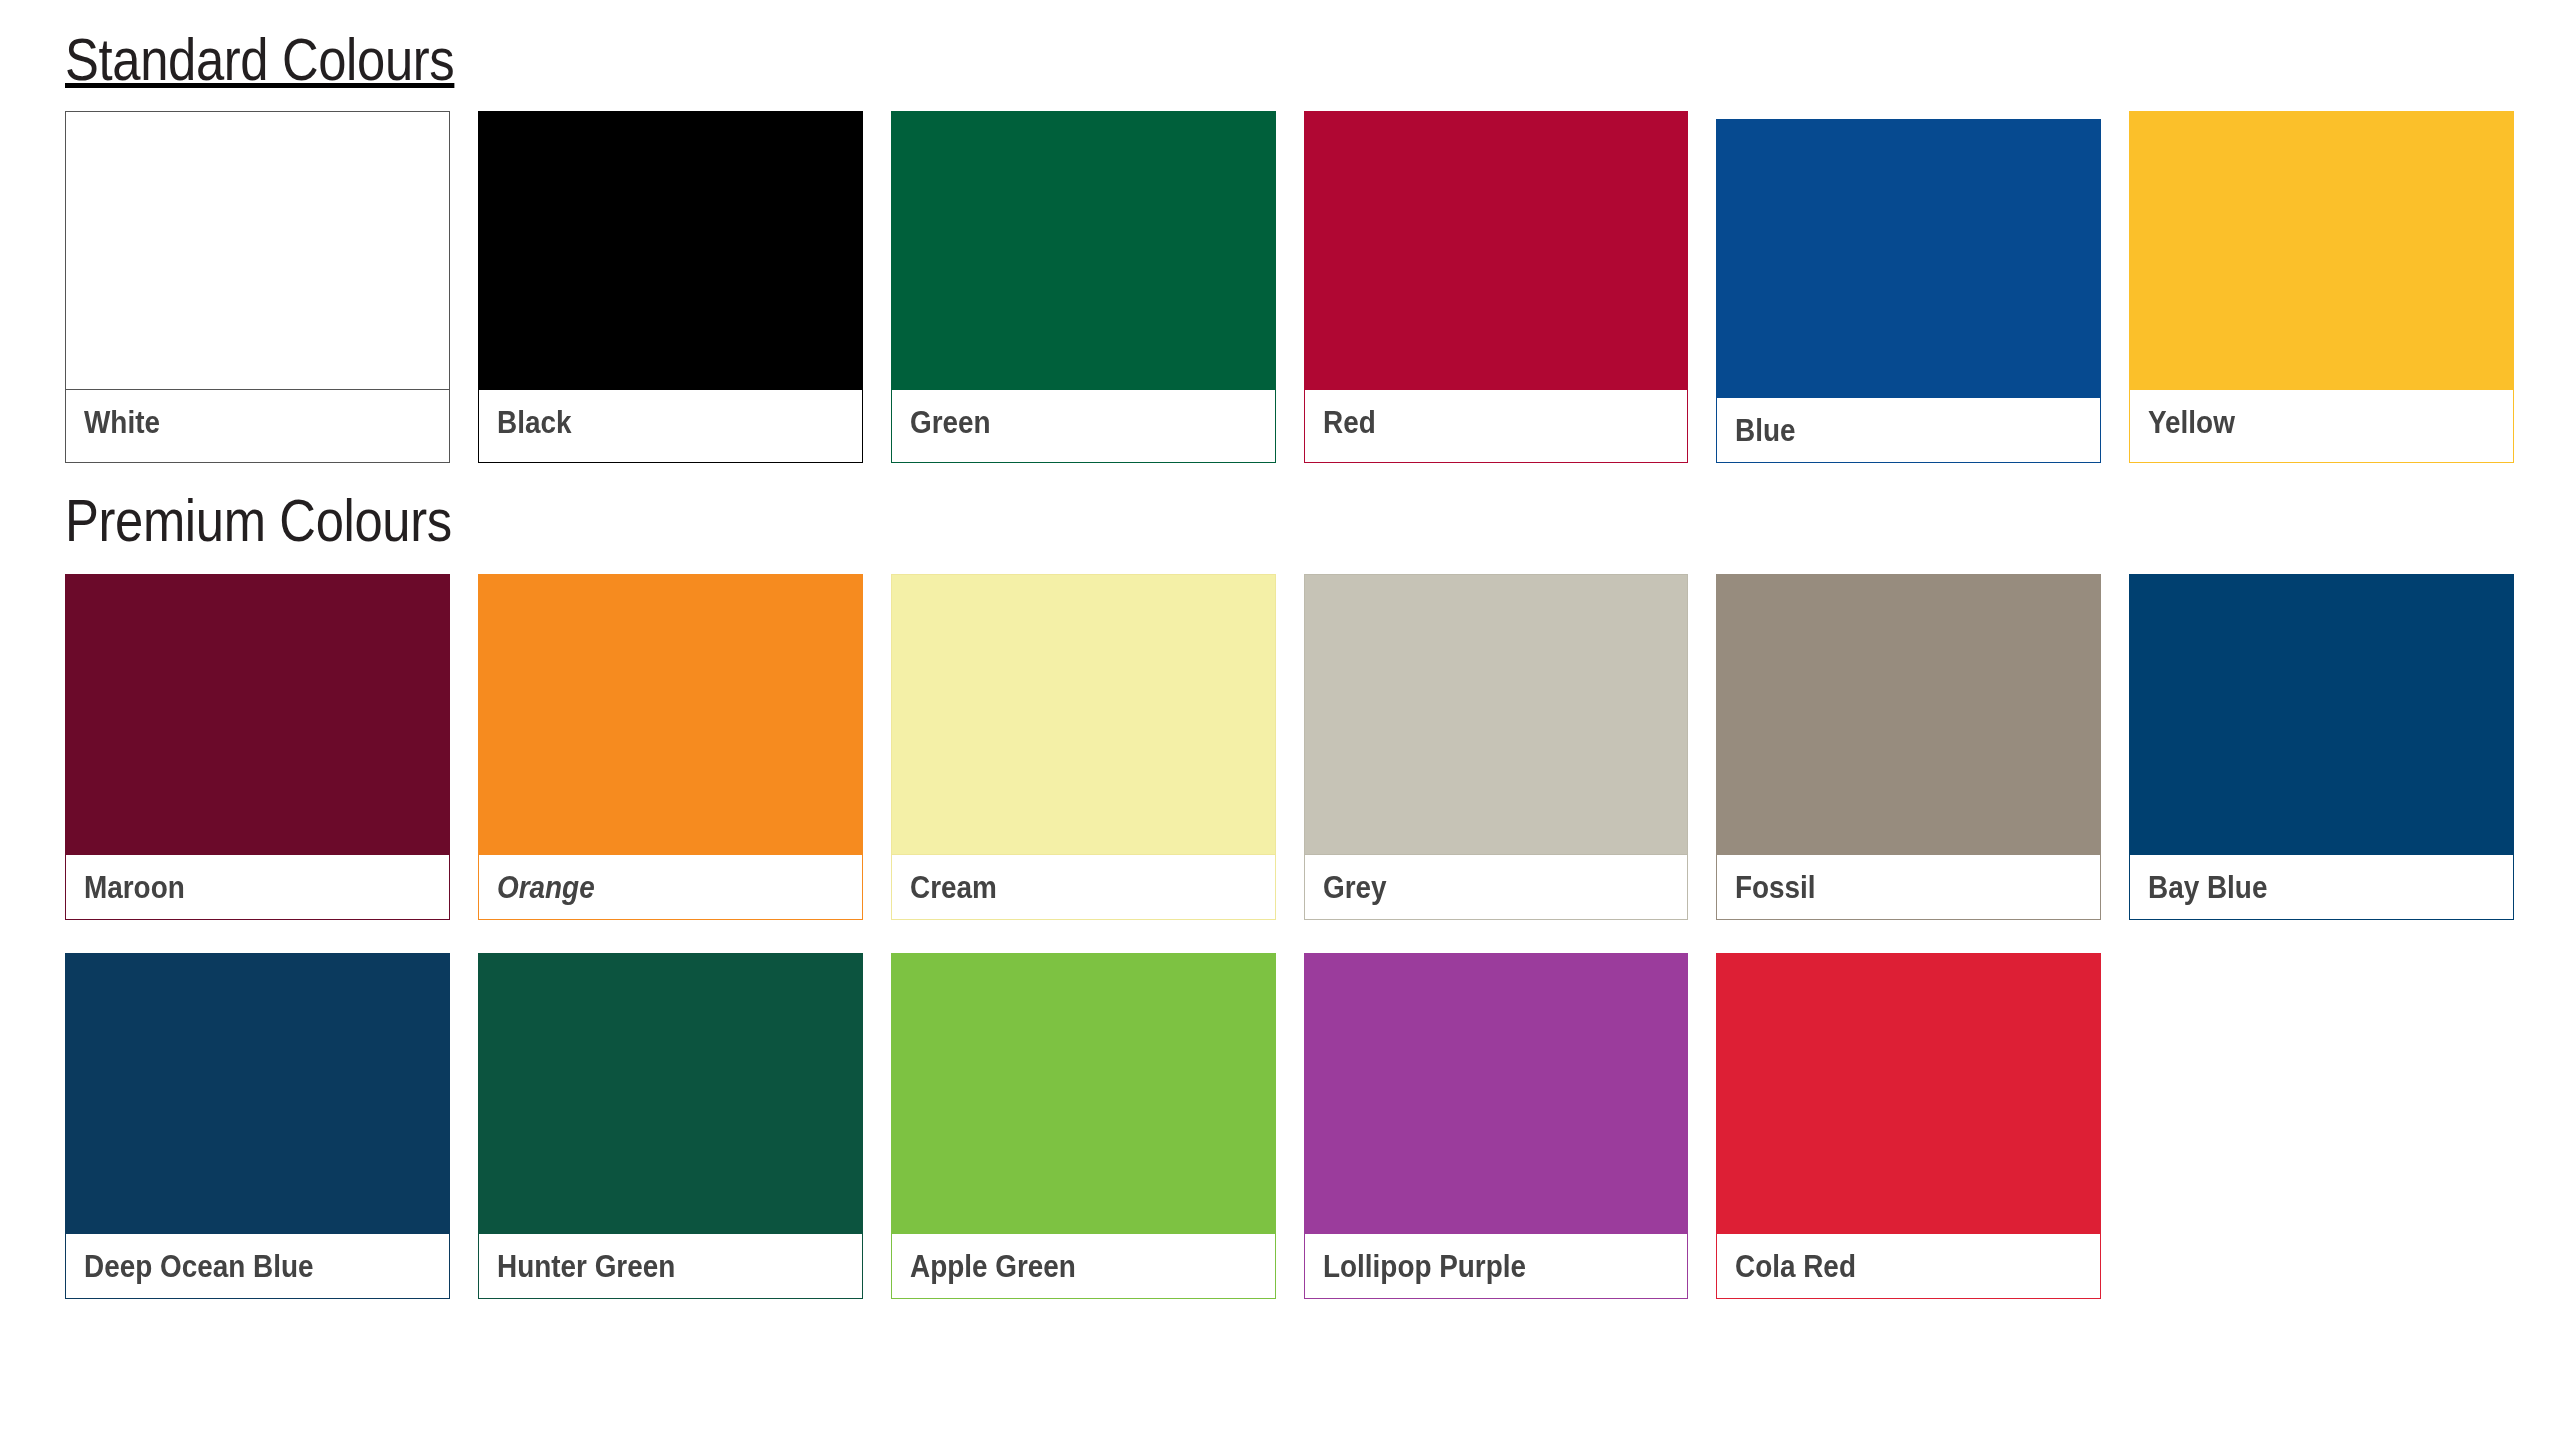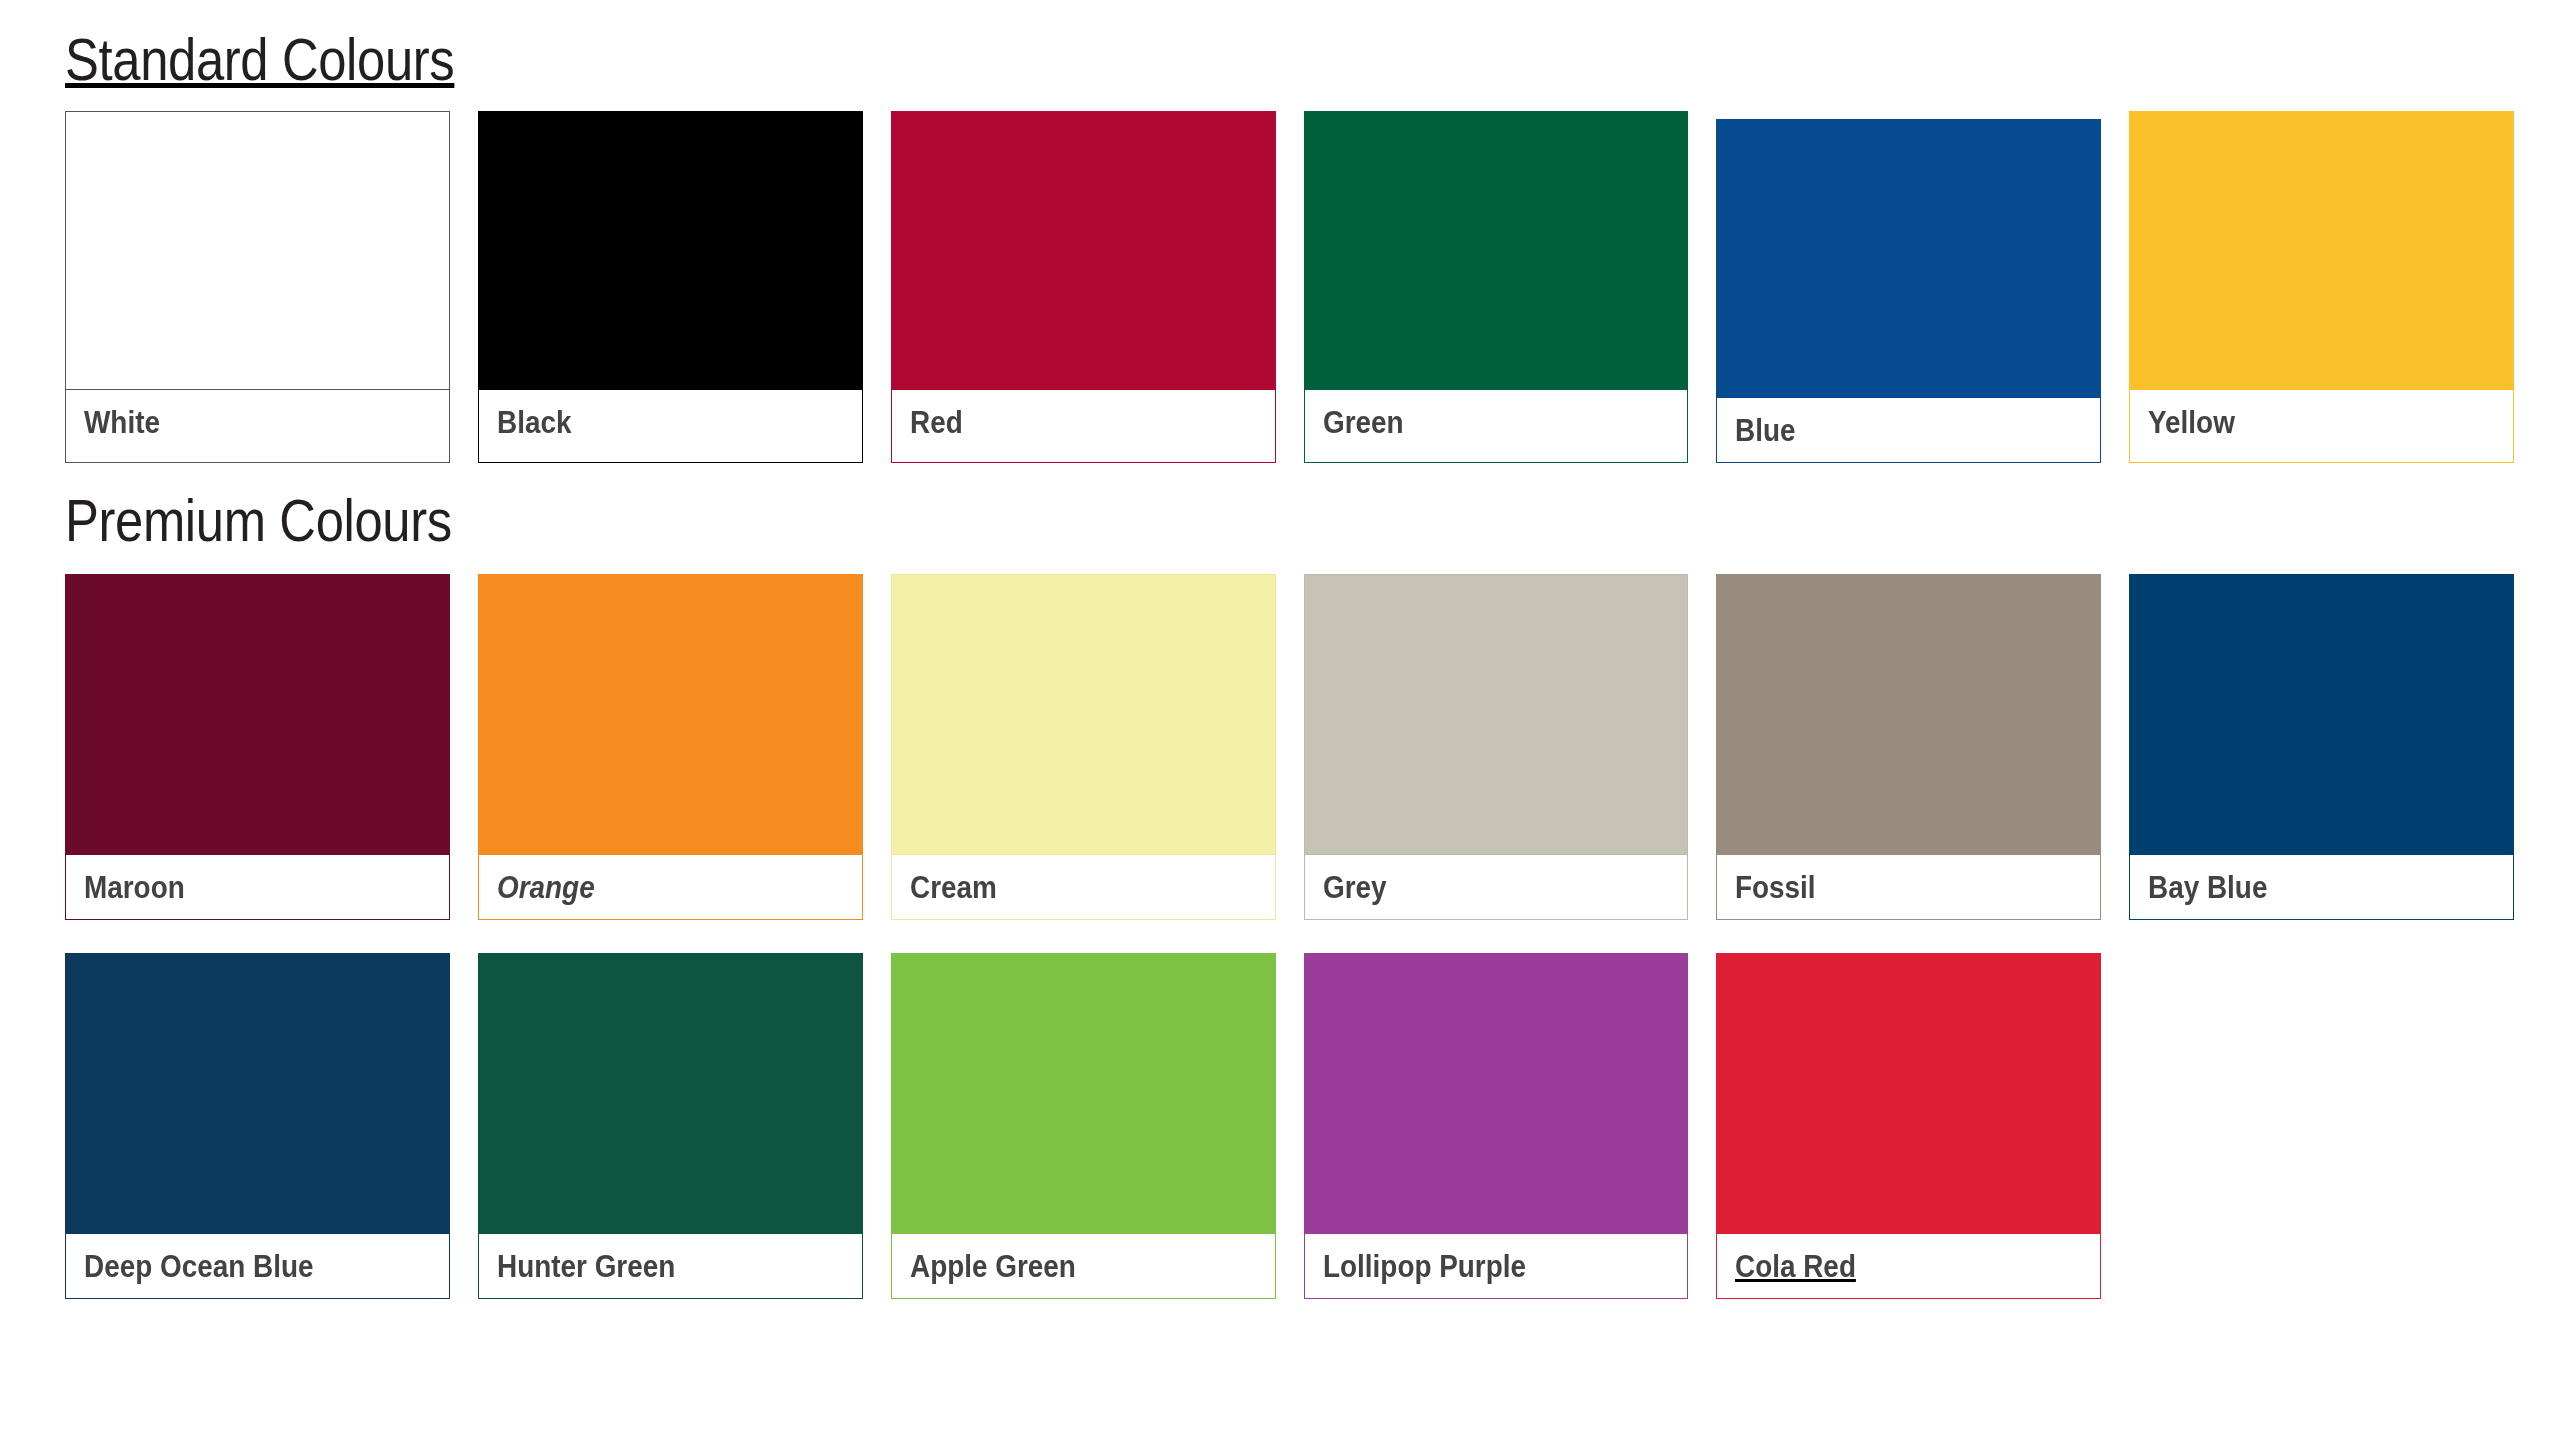--- a/index.html
+++ b/index.html
@@ -108,30 +108,30 @@
         <div class="swatch-label" style="border-top-color: rgb(85, 85, 85);">
           <span class="swatch-label-text">White</span>
         </div>
       </div>
       <div class="swatch-card" style="border-color: rgb(0, 0, 0);">
         <div class="swatch-chip" style="background: rgb(0, 0, 0);"></div>
         <div class="swatch-label" style="border-top-color: rgb(0, 0, 0);">
           <span class="swatch-label-text">Black</span>
         </div>
       </div>
+      <div class="swatch-card" style="border-color: rgb(0, 96, 59);">
+        <div class="swatch-chip" style="background: rgb(0, 96, 59);"></div>
+        <div class="swatch-label" style="border-top-color: rgb(0, 96, 59);">
+          <span class="swatch-label-text">Green</span>
+        </div>
+      </div>
       <div class="swatch-card" style="border-color: rgb(176, 7, 51);">
         <div class="swatch-chip" style="background: rgb(176, 7, 51);"></div>
         <div class="swatch-label" style="border-top-color: rgb(176, 7, 51);">
           <span class="swatch-label-text">Red</span>
-        </div>
-      </div>
-      <div class="swatch-card" style="border-color: rgb(0, 96, 59);">
-        <div class="swatch-chip" style="background: rgb(0, 96, 59);"></div>
-        <div class="swatch-label" style="border-top-color: rgb(0, 96, 59);">
-          <span class="swatch-label-text">Green</span>
         </div>
       </div>
       <div class="swatch-card" style="border-color: rgb(6, 74, 144); margin-top: 8px;">
         <div class="swatch-chip" style="background: rgb(6, 74, 144);"></div>
         <div class="swatch-label" style="border-top-color: rgb(6, 74, 144);">
           <span class="swatch-label-text">Blue</span>
         </div>
       </div>
       <div class="swatch-card" style="border-color: rgb(251, 192, 42);">
         <div class="swatch-chip" style="background: rgb(251, 192, 42);"></div>
@@ -204,20 +204,20 @@
         </div>
       </div>
       <div class="swatch-card" style="border-color: rgb(155, 60, 156);">
         <div class="swatch-chip" style="background: rgb(155, 60, 156);"></div>
         <div class="swatch-label" style="border-top-color: rgb(155, 60, 156);">
           <span class="swatch-label-text">Lollipop Purple</span>
         </div>
       </div>
       <div class="swatch-card" style="border-color: rgb(221, 31, 53);">
         <div class="swatch-chip" style="background: rgb(221, 31, 53);"></div>
-        <div class="swatch-label" style="border-top-color: rgb(221, 31, 53); text-decoration: underline;">
+        <div class="swatch-label" style="border-top-color: rgb(221, 31, 53);">
           <span class="swatch-label-text">Cola Red</span>
         </div>
       </div>
     </div>
 
 </div>
 
 
 </body></html>

